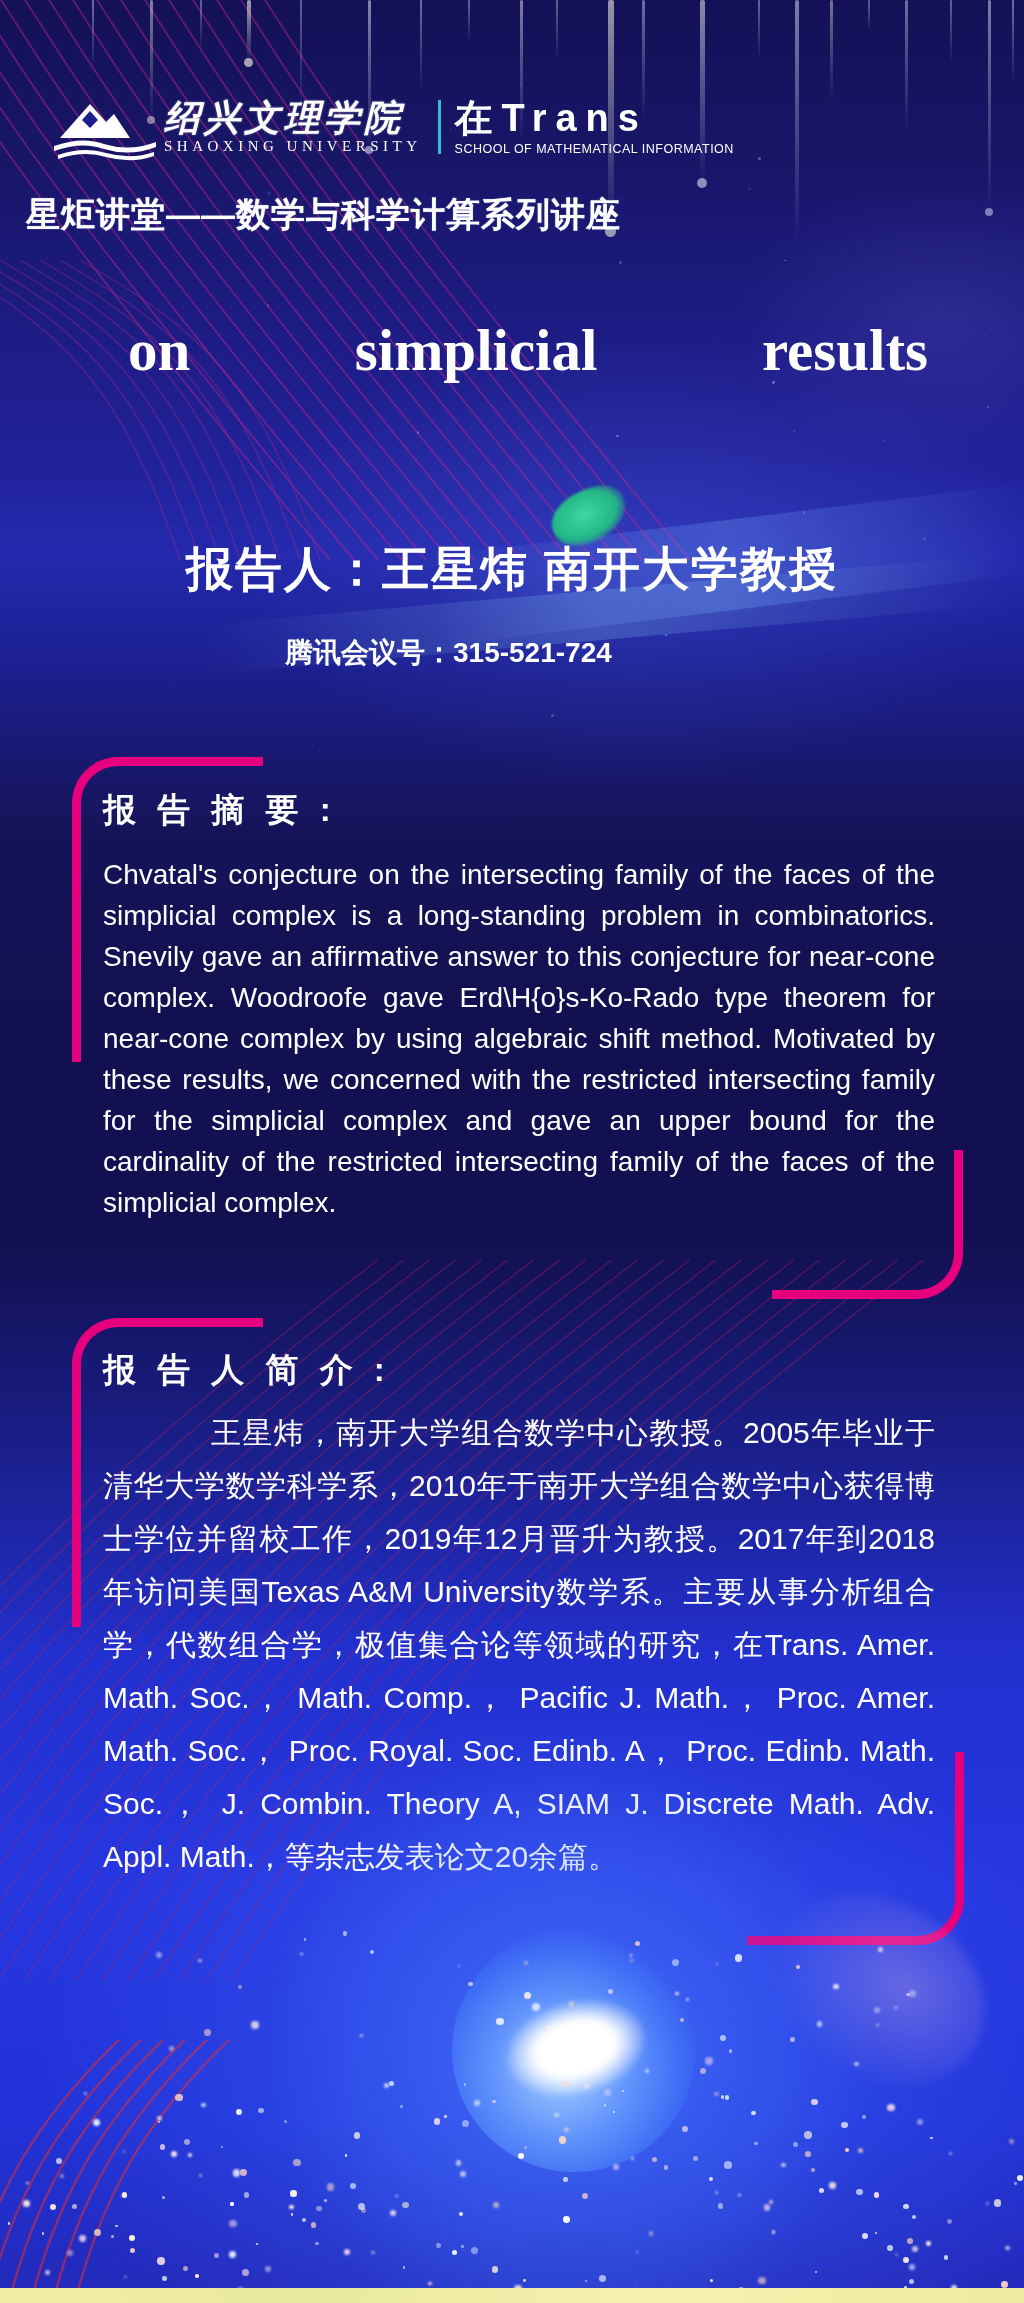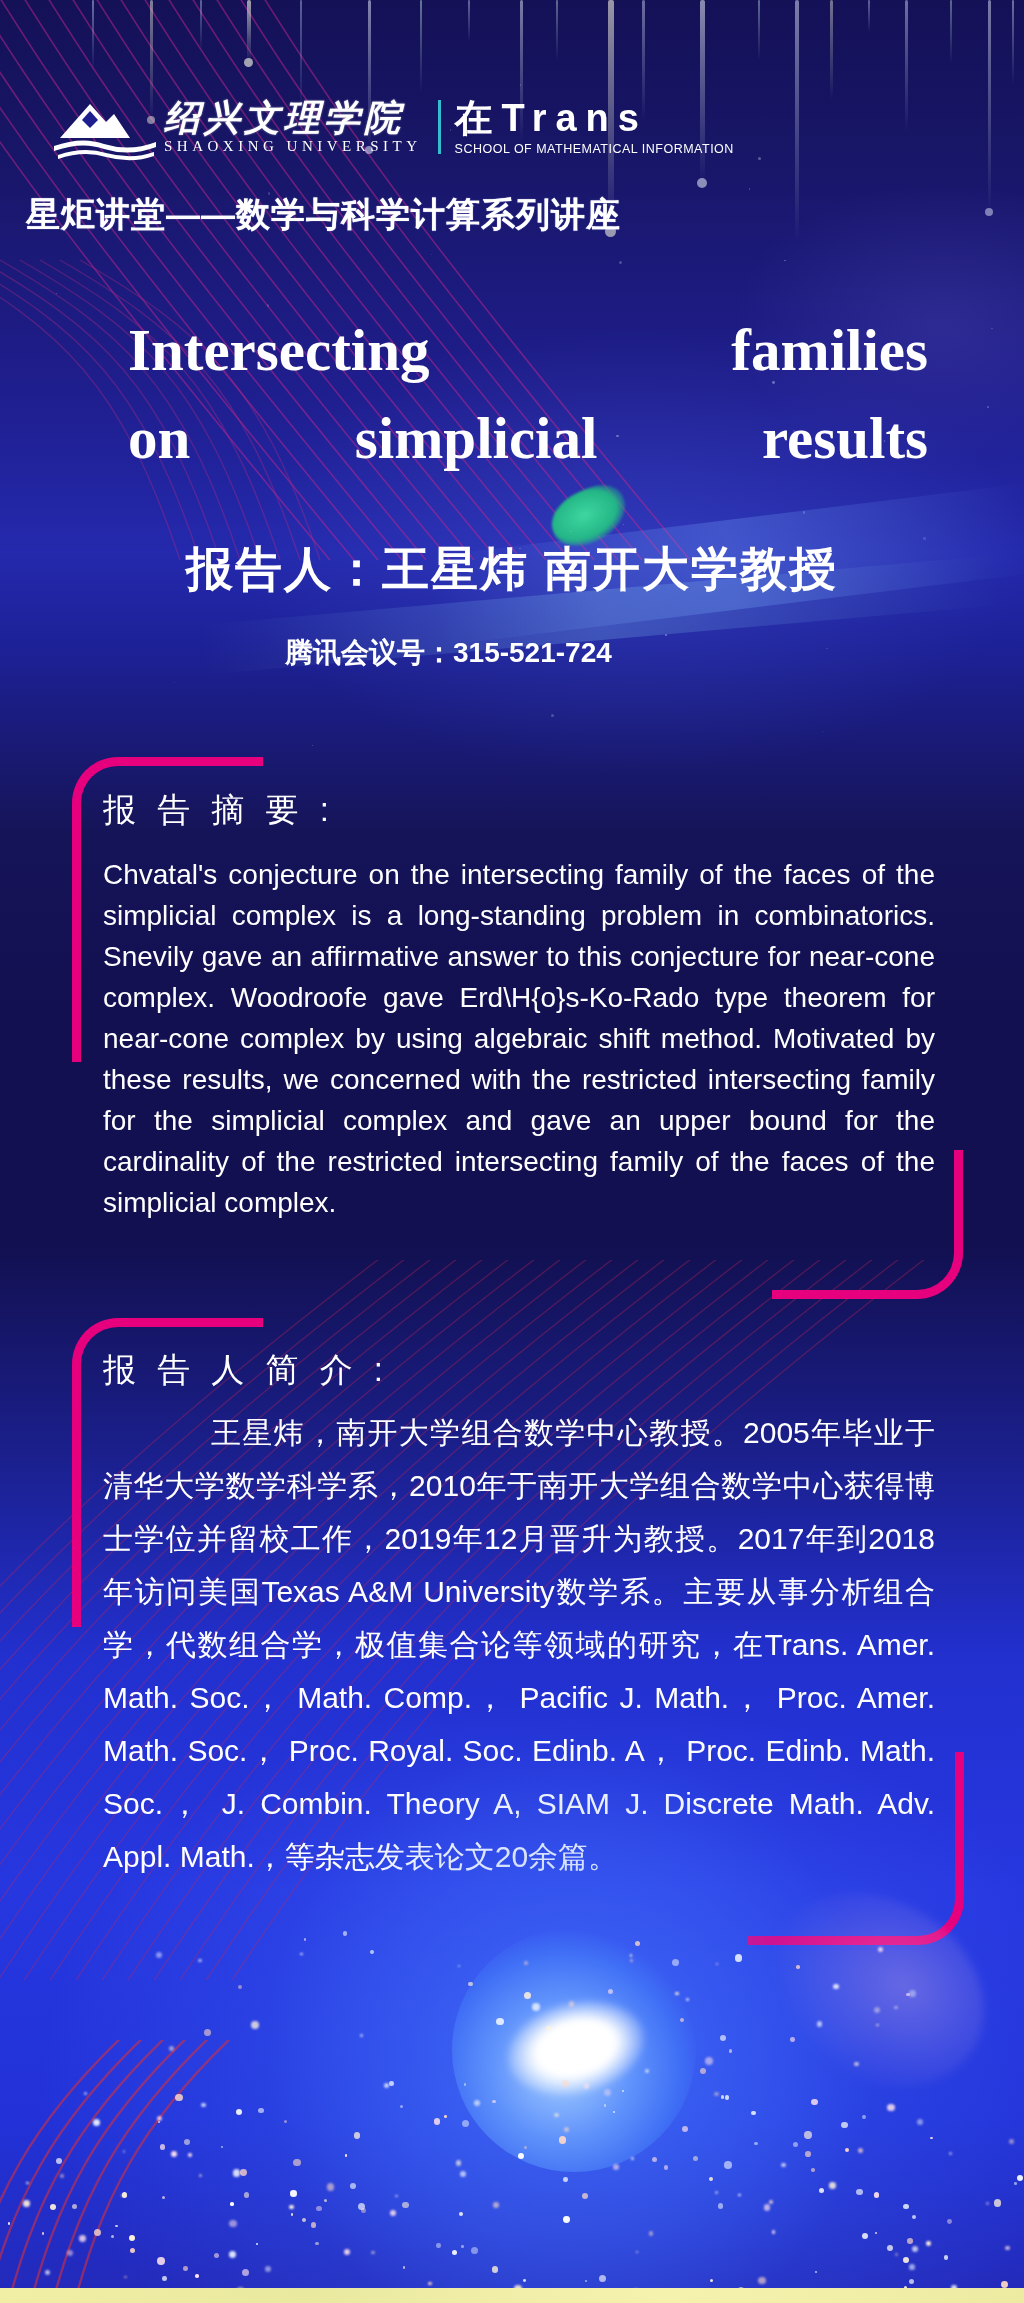--- a/index.html
+++ b/index.html
@@ -27,21 +27,21 @@
     white-space:nowrap;text-shadow:0 0 1px #cfd6ff;}
   
   .title{position:absolute;left:128px;top:306px;width:800px;
     font-family:"Liberation Serif","DejaVu Serif",serif;font-weight:bold;font-size:59px;}
   .title div{text-align:justify;text-align-last:justify;line-height:88px;white-space:nowrap;}
   
   .speaker{position:absolute;left:0;top:538px;width:1024px;text-align:center;
     font-size:47px;font-weight:bold;letter-spacing:2px;white-space:nowrap;}
   .info{position:absolute;left:285px;top:632px;font-size:28px;font-weight:bold;line-height:42px;white-space:nowrap;}
   
-  .sec-heading{position:absolute;font-size:33px;font-weight:normal;letter-spacing:6px;white-space:nowrap;}
+  .sec-heading{position:absolute;font-size:33px;font-weight:bold;letter-spacing:6px;white-space:nowrap;}
   .sec-body{position:absolute;left:103px;width:832px;text-align:justify;}
   .abstract-body{top:854px;font-size:28px;line-height:41px;}
   .bio-body{top:1406px;font-size:30px;line-height:53px;text-indent:3.6em;}
   .bracket{position:absolute;border:0 solid #e6007e;}
   .brk-open{border-top-width:9px;border-left-width:9px;border-top-left-radius:46px;}
   .brk-close{border-bottom-width:9px;border-right-width:9px;border-bottom-right-radius:46px;}
   
   .streak{position:absolute;border-radius:2px;}
   .streak-dot{position:absolute;border-radius:50%;}
   .green-smudge{position:absolute;left:550px;top:490px;width:78px;height:52px;border-radius:50% 40% 55% 45%;
@@ -173,21 +173,20 @@
     <div class="hdr-divider"></div>
     <div>
       <div class="school-cn">在Trans</div>
       <div class="school-en">SCHOOL OF MATHEMATICAL INFORMATION</div>
     </div>
   </div>
 
   <div class="series">星炬讲堂——数学与科学计算系列讲座</div>
 
   <div class="title">
-    <div>Intersecting families</div>
     <div>on simplicial results</div>
   </div>
 
   <div class="green-smudge"></div>
 
   <div class="speaker">报告人：王星炜  南开大学教授</div>
 
   <div class="info">
     <div>腾讯会议号：315-521-724</div>
   </div>

